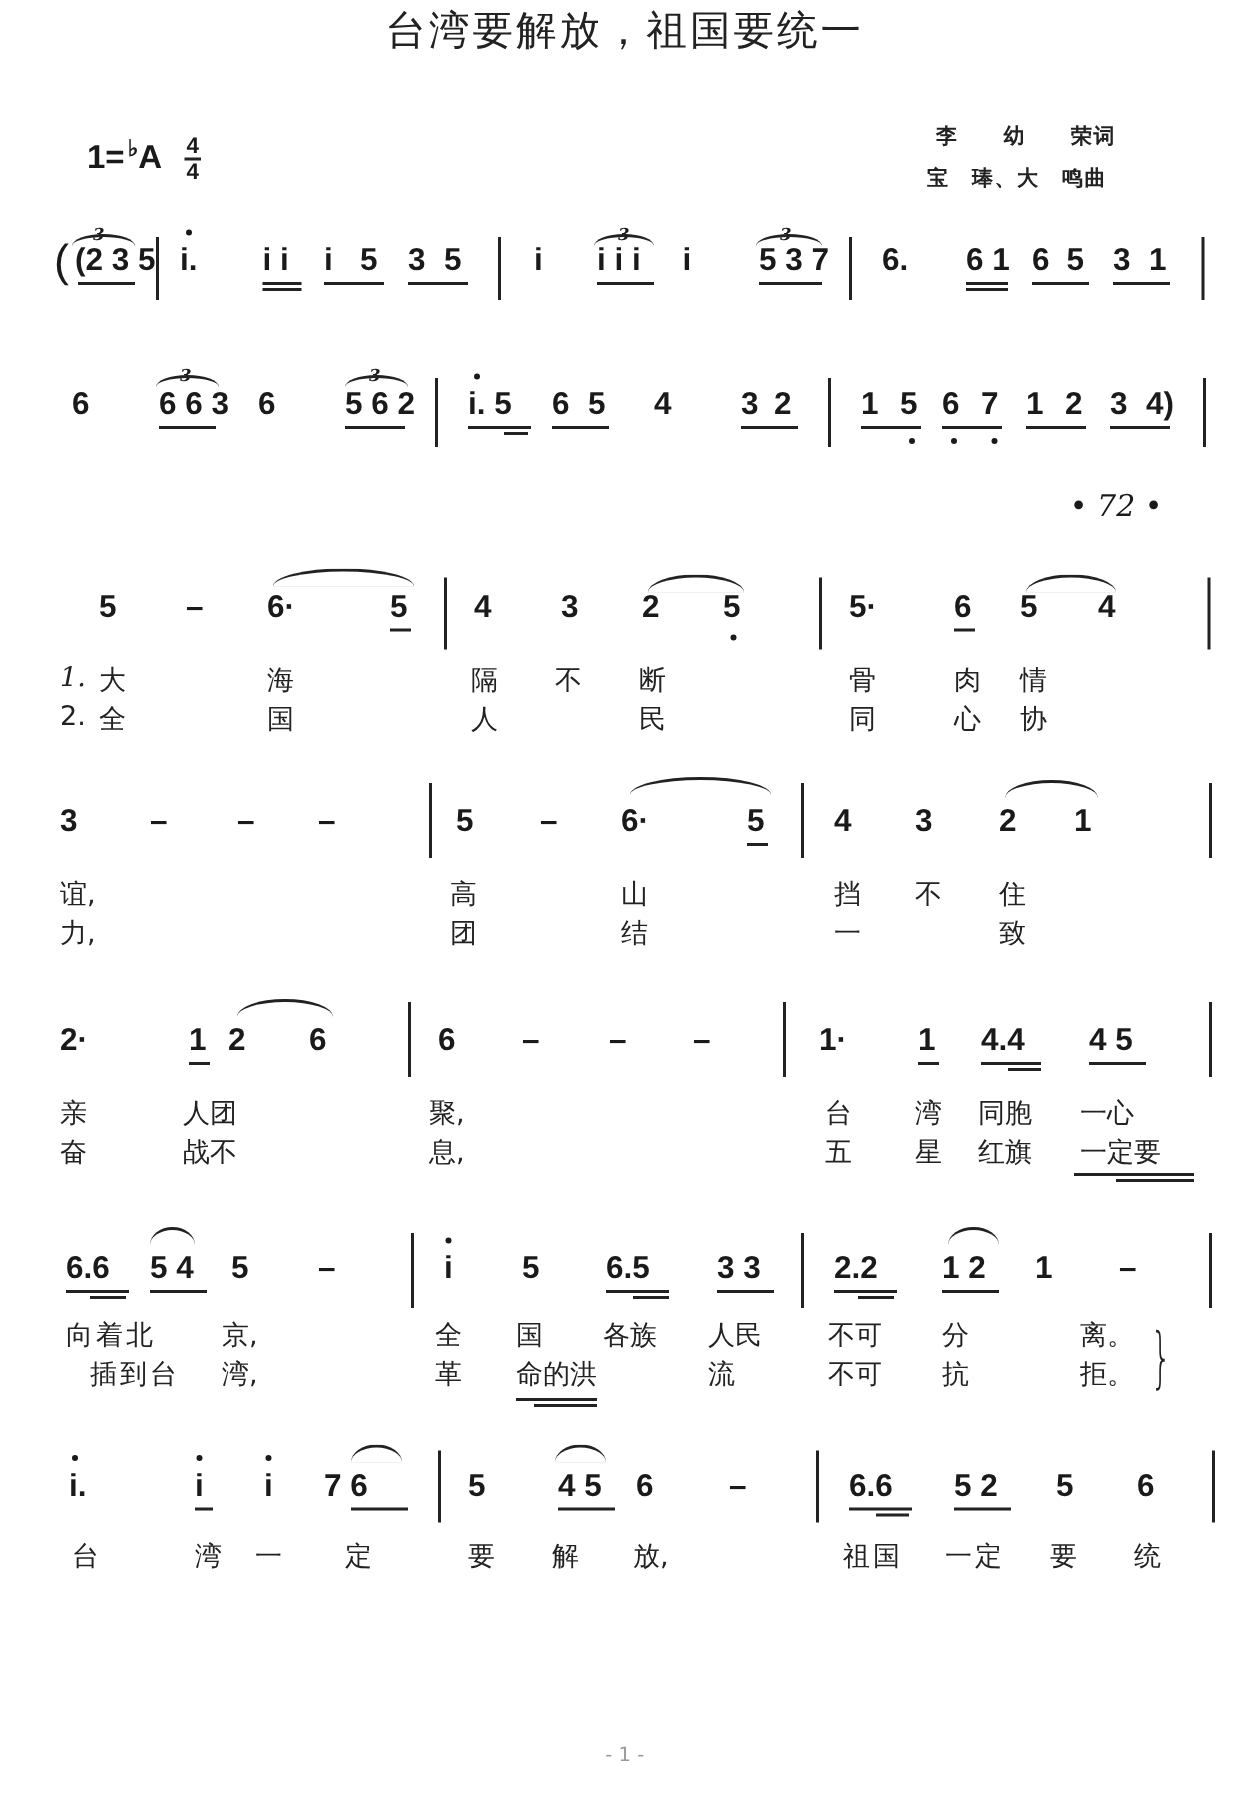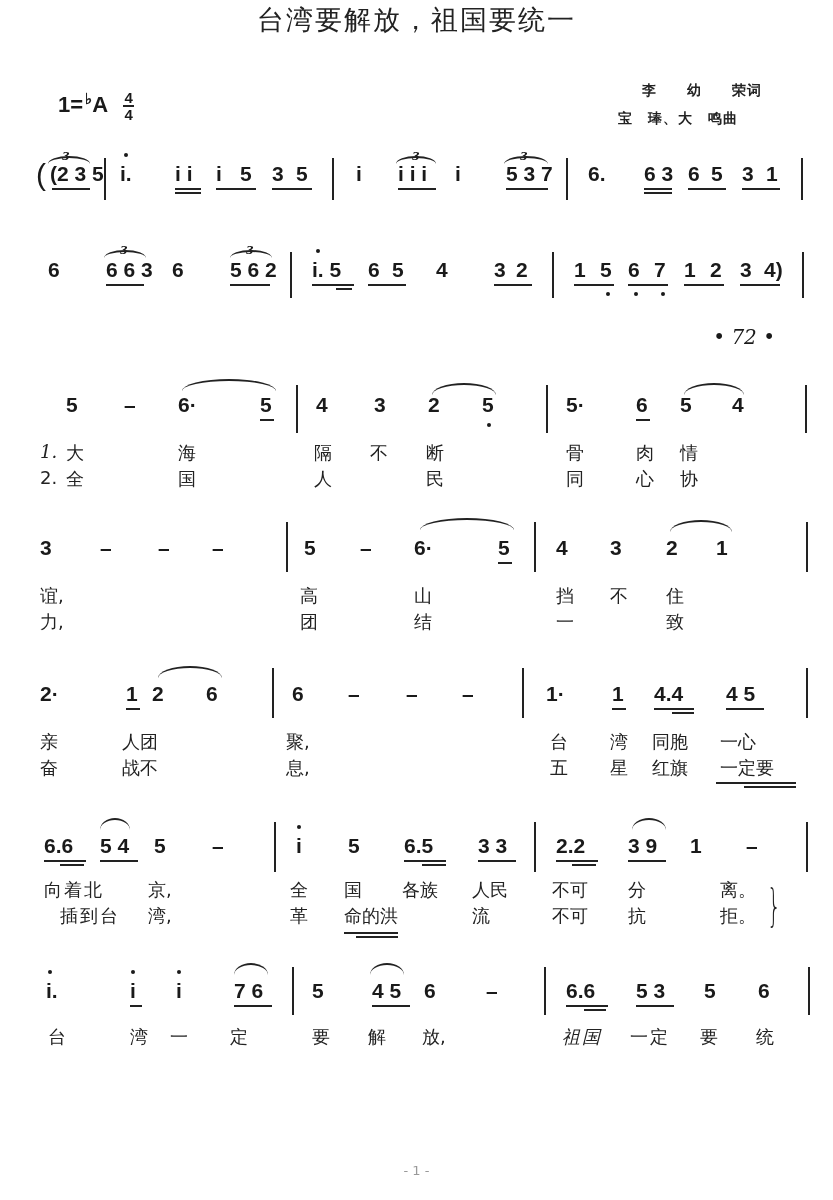--- a/index.html
+++ b/index.html
@@ -27,21 +27,21 @@
 <body>
 
 <div class="abs title">台湾要解放，祖国要统一</div>
 <div class="abs key">
   <span>1=</span><span class="flat">♭</span><span>A</span>
   <span class="tsig">
     <div class="top">4</div>
     <div>4</div>
   </span>
 </div>
-<div class="abs credit" style="left:642px; top:82px;">李　　幼　　荣词</div>
+<div class="abs credit" style="left:624px; top:82px;">李　　幼　　荣词</div>
 <div class="abs credit" style="left:618px; top:110px;">宝　琫、大　鸣曲</div>
 
 <div class="system" style="top:150px;height:60px;">
   <span class="note" style="left:36px;top:8px;font-size:30px;font-weight:normal;">(</span>
   <span class="triplet" style="left:62px;top:0px;">3</span>
   <div class="slur" style="left:48px;top:6px;width:42px;height:6px;"></div>
   <span class="note" style="left:50px;top:12px;">(2 3 5</span>
   <div class="ul" style="left:52px;top:38px;width:38px;"></div>
   <div class="bar" style="left:104px;top:8px;height:42px;"></div>
 
@@ -63,21 +63,21 @@
   <span class="note" style="left:398px;top:12px;">i i i</span>
   <div class="ul" style="left:398px;top:38px;width:38px;"></div>
   <span class="note" style="left:455px;top:12px;">i</span>
   <span class="triplet" style="left:520px;top:0px;">3</span>
   <div class="slur" style="left:504px;top:6px;width:44px;height:6px;"></div>
   <span class="note" style="left:506px;top:12px;">5 3 7</span>
   <div class="ul" style="left:506px;top:38px;width:42px;"></div>
   <div class="bar" style="left:566px;top:8px;height:42px;"></div>
 
   <span class="note" style="left:588px;top:12px;">6.</span>
-  <span class="note" style="left:644px;top:12px;">6 3</span>
+  <span class="note" style="left:644px;top:12px;">6 1</span>
   <div class="ul" style="left:644px;top:38px;width:28px;"></div>
   <div class="ul" style="left:644px;top:42px;width:28px;"></div>
   <span class="note" style="left:688px;top:12px;">6</span>
   <span class="note" style="left:711px;top:12px;">5</span>
   <div class="ul" style="left:688px;top:38px;width:38px;"></div>
   <span class="note" style="left:742px;top:12px;">3</span>
   <span class="note" style="left:766px;top:12px;">1</span>
   <div class="ul" style="left:742px;top:38px;width:38px;"></div>
   <div class="bar" style="left:801px;top:8px;height:42px;"></div>
 </div>
@@ -259,21 +259,21 @@
   <span class="note" style="left:348px;top:22px;">5</span>
   <span class="note" style="left:404px;top:22px;">6.5</span>
   <div class="ul" style="left:404px;top:48px;width:42px;"></div>
   <div class="ul" style="left:422px;top:52px;width:24px;"></div>
   <span class="note" style="left:478px;top:22px;">3 3</span>
   <div class="ul" style="left:478px;top:48px;width:38px;"></div>
   <div class="bar" style="left:534px;top:10px;height:50px;"></div>
   <span class="note" style="left:556px;top:22px;">2.2</span>
   <div class="ul" style="left:556px;top:48px;width:42px;"></div>
   <div class="ul" style="left:572px;top:52px;width:24px;"></div>
-  <span class="note" style="left:628px;top:22px;">3 9</span>
+  <span class="note" style="left:628px;top:22px;">1 2</span>
   <div class="ul" style="left:628px;top:48px;width:38px;"></div>
   <span class="note" style="left:690px;top:22px;">1</span>
   <span class="note" style="left:746px;top:22px;">–</span>
   <div class="bar" style="left:806px;top:10px;height:50px;"></div>
 
   <span class="lyric" style="left:44px;top:66px;letter-spacing:2px;">向着北</span>
   <span class="lyric" style="left:148px;top:66px;">京,</span>
   <span class="lyric" style="left:290px;top:66px;">全</span>
   <span class="lyric" style="left:344px;top:66px;">国</span>
   <span class="lyric" style="left:402px;top:66px;">各族</span>
@@ -294,43 +294,43 @@
   <span class="lyric" style="left:760px;top:68px;font-size:44px;font-weight:100;transform:scaleX(0.5);">}</span>
 </div>
 
 <div class="system" style="top:955px;height:110px;">
   <div class="slur" style="left:234px;top:8px;width:34px;"></div>
   <div class="slur" style="left:370px;top:8px;width:34px;"></div>
   <span class="note" style="left:46px;top:24px;"><span class="dot-hi" style="left:30%"></span><span>i.</span></span>
   <span class="note" style="left:130px;top:24px;"><span class="dot-hi"></span><span>i</span></span>
   <div class="ul" style="left:130px;top:50px;width:12px;"></div>
   <span class="note" style="left:176px;top:24px;"><span class="dot-hi"></span><span>i</span></span>
-  <span class="note" style="left:234px;top:24px;">7 6</span>
+  <span class="note" style="left:216px;top:24px;">7 6</span>
   <div class="ul" style="left:234px;top:50px;width:38px;"></div>
   <div class="bar" style="left:292px;top:12px;height:48px;"></div>
   <span class="note" style="left:312px;top:24px;">5</span>
   <span class="note" style="left:372px;top:24px;">4 5</span>
   <div class="ul" style="left:372px;top:50px;width:38px;"></div>
   <span class="note" style="left:424px;top:24px;">6</span>
   <span class="note" style="left:486px;top:24px;">–</span>
   <div class="bar" style="left:544px;top:12px;height:48px;"></div>
   <span class="note" style="left:566px;top:24px;">6.6</span>
   <div class="ul" style="left:566px;top:50px;width:42px;"></div>
   <div class="ul" style="left:584px;top:54px;width:22px;"></div>
-  <span class="note" style="left:636px;top:24px;">5 3</span>
+  <span class="note" style="left:636px;top:24px;">5 2</span>
   <div class="ul" style="left:636px;top:50px;width:38px;"></div>
   <span class="note" style="left:704px;top:24px;">5</span>
   <span class="note" style="left:758px;top:24px;">6</span>
   <div class="bar" style="left:808px;top:12px;height:48px;"></div>
 
   <span class="lyric" style="left:48px;top:70px;">台</span>
   <span class="lyric" style="left:130px;top:70px;letter-spacing:22px;">湾一</span>
   <span class="lyric" style="left:230px;top:70px;">定</span>
   <span class="lyric" style="left:312px;top:70px;">要</span>
   <span class="lyric" style="left:368px;top:70px;">解</span>
   <span class="lyric" style="left:422px;top:70px;">放,</span>
-  <span class="lyric" style="left:562px;top:70px;letter-spacing:2px;font-style:italic;">祖国</span>
+  <span class="lyric" style="left:562px;top:70px;letter-spacing:2px;">祖国</span>
   <span class="lyric" style="left:630px;top:70px;letter-spacing:2px;">一定</span>
   <span class="lyric" style="left:700px;top:70px;">要</span>
   <span class="lyric" style="left:756px;top:70px;">统</span>
 </div>
 
 <div class="abs footer">- 1 -</div>
 
 </body></html>

